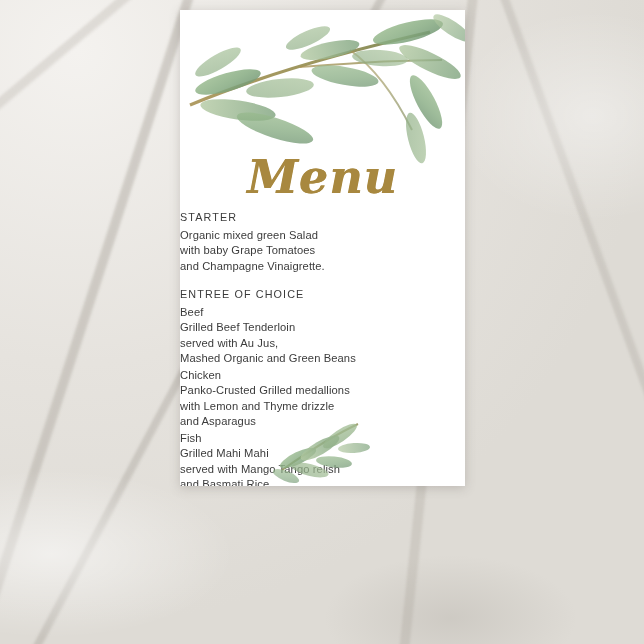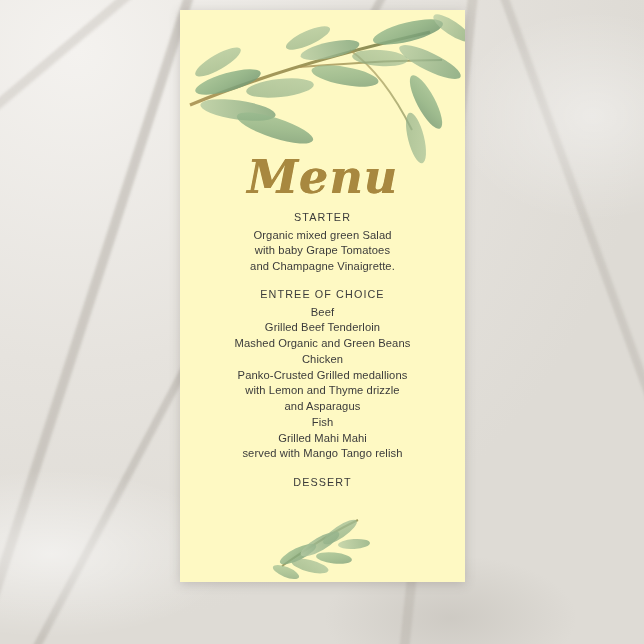--- a/index.html
+++ b/index.html
@@ -44,22 +44,22 @@
       radial-gradient(ellipse 200px 150px at 92% 18%, rgba(255,255,255,.4), transparent 70%),
       radial-gradient(ellipse 180px 90px at 70% 96%, rgba(164,159,151,.28), transparent 70%);
   }
 
   
   .card {
     position: absolute;
     left: 180px;
     top: 10px;
     width: 285px;
-    height: 572px;
-    background: #fef9c3;
+    height: 476px;
+    background: #ffffff;
     box-shadow: 0 2px 10px rgba(90,85,78,.25);
     overflow: hidden;
   }
 
   .leaf-art-top {
     position: absolute;
     left: 0;
     top: 0;
     width: 285px;
     height: 165px;
@@ -85,23 +85,22 @@
     font-weight: 700;
     font-size: 46px;
     letter-spacing: 1px;
     color: #a8883f;
     text-shadow: 0.5px 0 0 #a8883f;
   }
 
   .menu-body {
     position: absolute;
     top: 200px;
-    left: 14px;
+    left: 0;
     width: 257px;
-    text-align: center;
     color: #3b3b3b;
     font-size: 11.2px;
     line-height: 15.5px;
     letter-spacing: .1px;
   }
 
   .course {
     margin-bottom: 13px;
   }
   .course:last-child { margin-bottom: 0; }
@@ -182,34 +181,36 @@
         <div class="option-line">and Champagne Vinaigrette.</div>
       </div>
     </div>
 
     <div class="course">
       <div class="course-heading">ENTREE OF CHOICE</div>
 
       <div class="option">
         <div class="option-name">Beef</div>
         <div class="option-line">Grilled Beef Tenderloin</div>
+        <div class="option-line">served with Au Jus,</div>
         <div class="option-line">Mashed Organic and Green Beans</div>
       </div>
 
       <div class="option">
         <div class="option-name">Chicken</div>
         <div class="option-line">Panko-Crusted Grilled medallions</div>
         <div class="option-line">with Lemon and Thyme drizzle</div>
         <div class="option-line">and Asparagus</div>
       </div>
 
       <div class="option">
         <div class="option-name">Fish</div>
         <div class="option-line">Grilled Mahi Mahi</div>
         <div class="option-line">served with Mango Tango relish</div>
+        <div class="option-line">and Basmati Rice</div>
       </div>
     </div>
 
     <div class="course">
       <div class="course-heading">DESSERT</div>
       <div class="option">
       </div>
     </div>
 
   </div>

